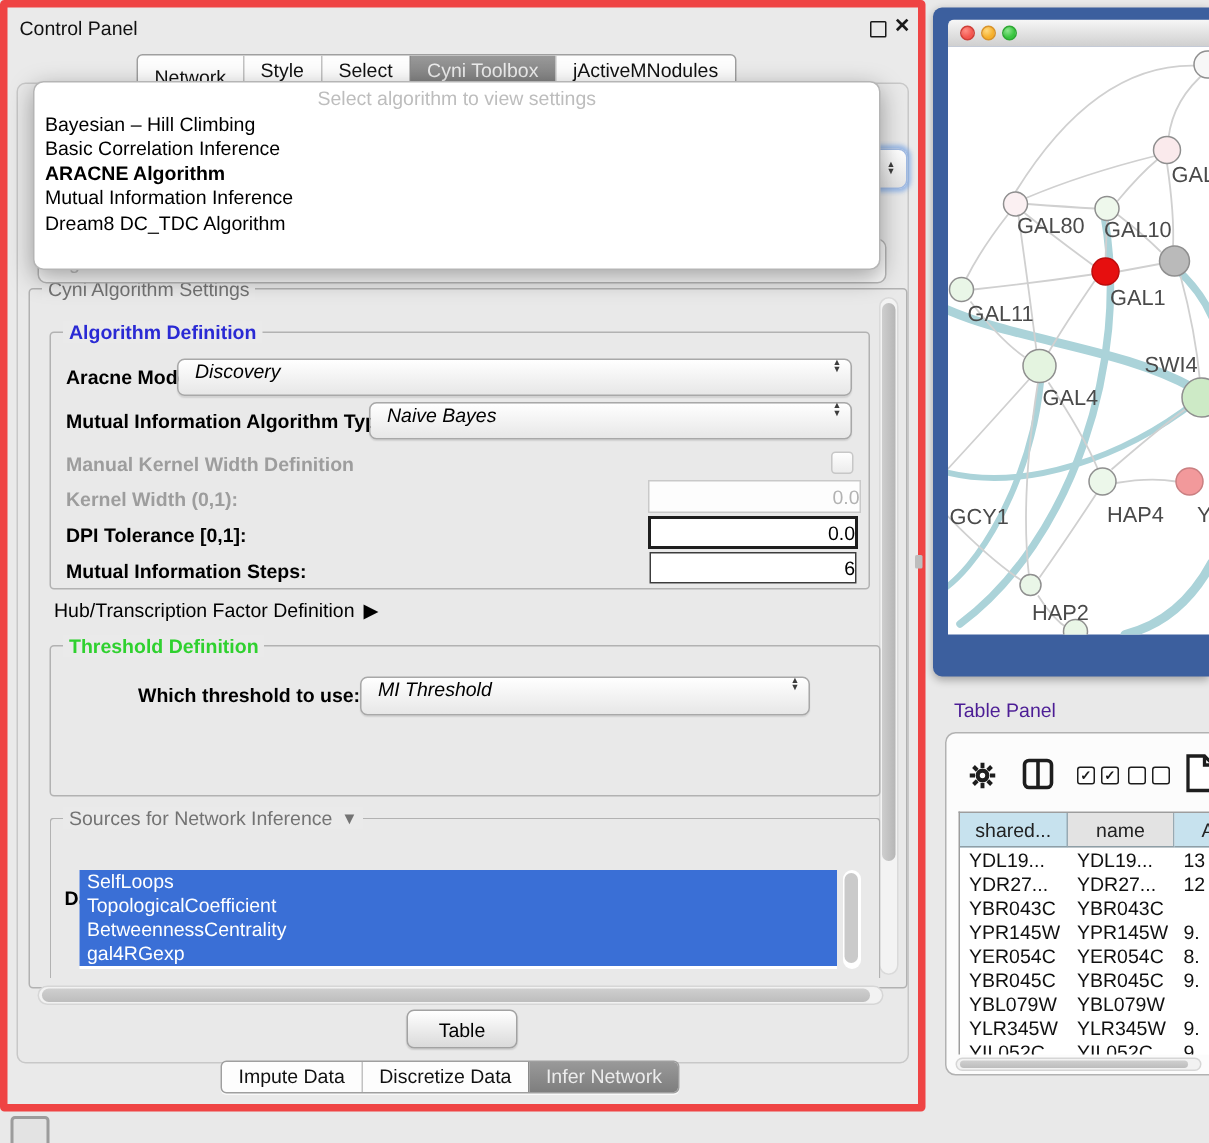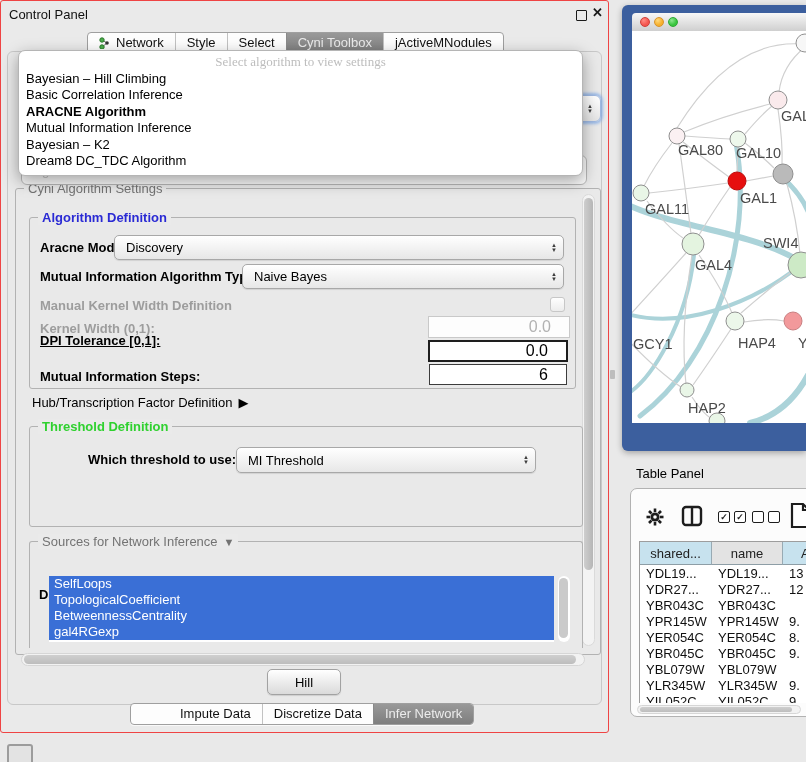--- a/index.html
+++ b/index.html
@@ -9,68 +9,68 @@
     font-family:"Liberation Sans",sans-serif;
     -webkit-font-smoothing:antialiased;
   }
   .abs{position:absolute;}
   .lbl{position:absolute;font-size:13px;color:#000;white-space:nowrap;}
   .bold{font-weight:bold;}
   .grayed{color:#9d9d9d;}
 
   
   #control-panel{left:0;top:6;width:607px;height:731px;background:#eaeaea;
-    border:1px solid #ef4444;border-radius:3px;}
+    border:5px solid #ef4444;border-radius:3px;}
   .cp-title{left:8px;top:6px;font-size:13px;color:#111;}
   .float-box{left:575px;top:9px;width:9px;height:9px;border:1.5px solid #1a1a1a;border-radius:1px;}
   .close-x{left:591px;top:4px;font-size:13px;font-weight:bold;color:#1a1a1a;}
 
   .seg{display:flex;position:absolute;background:#fdfdfd;border:1px solid #9f9f9f;
     border-radius:4px;overflow:hidden;height:20px;box-shadow:0 1px 0 rgba(255,255,255,.7);}
   .seg .s{font-size:13px;line-height:20px;padding:0 11px;color:#111;
     border-left:1px solid #c2c2c2;display:flex;align-items:center;gap:5px;white-space:nowrap;}
-  .seg .s:first-child{border-left:none;}
+  .seg .s:first-child{border-left:none;flex-direction:column;}
   .seg .s.sel{background:linear-gradient(#999,#7e7e7e);color:#ececec;border-left-color:#8a8a8a;}
 
   #content-panel{left:6px;top:50px;width:593px;height:652px;background:#e9e9e9;
     border:1px solid #c8c8c8;border-radius:6px;}
 
   
   .ghost-combo{left:20px;top:154px;width:566px;height:30px;border:1px solid #b7b7b7;
     border-radius:6px;background:#fafafa;z-index:3;display:flex;align-items:center;
     padding-left:20px;font-size:13px;color:#c4c4c4;box-sizing:border-box;}
   .combo-stub{left:556px;top:94px;width:44px;height:27px;border-radius:6px;z-index:4;
     background:linear-gradient(#fff,#e4e4e4);border:1px solid #9fb9e2;
     box-shadow:0 0 3px 2px rgba(110,160,230,.65);display:flex;align-items:center;justify-content:flex-end;padding-right:4px;box-sizing:border-box;}
 
   
   #algo-popup{left:17px;top:49px;width:563px;height:124px;background:#fff;
     border:1px solid #b5b5b5;border-radius:7px;z-index:20;
     box-shadow:0 5px 16px rgba(0,0,0,.35);}
   .popup-placeholder{position:absolute;top:3px;left:0;width:100%;text-align:center;
-    color:#bdbdbd;font-size:13px;font-family:Liberation Serif, serif;}
+    color:#bdbdbd;font-size:13px;}
   .popup-items{position:absolute;top:20px;left:0;width:100%;}
   .popup-item{font-size:13px;line-height:16.4px;padding-left:7px;color:#000;white-space:nowrap;}
 
   
   .group{position:absolute;border:1px solid #b2b2b2;border-radius:3px;}
   .legend{position:absolute;top:-8px;left:8px;background:#eaeaea;padding:0 4px;
     font-size:13px;color:#737373;white-space:nowrap;}
   .legend.blue{color:#2a2ad4;font-weight:bold;}
   .legend.green{color:#2fd12f;font-weight:bold;}
 
   .combo{position:absolute;border:1px solid #a8a8a8;border-radius:5px;
     background:linear-gradient(#ffffff,#e7e7e7);font-size:13px;display:flex;
-    align-items:center;padding:0 3px 0 11px;color:#000;box-sizing:border-box;
-    box-shadow:0 1px 1px rgba(0,0,0,.10);}
+    padding:0 3px 0 11px;color:#000;box-sizing:border-box;
+    box-shadow:0 1px 1px rgba(0,0,0,.10);font-style:italic;}
   .arrows{margin-left:auto;display:flex;flex-direction:column;align-items:center;
     font-size:6px;line-height:5px;color:#3d3d3d;padding-right:3px;}
 
-  .field{position:absolute;background:#fff;font-size:16px;display:flex;align-items:center;
-    justify-content:flex-end;padding:0 18px;box-sizing:border-box;color:#000;}
+  .field{position:absolute;background:#fff;font-size:13px;display:flex;align-items:center;
+    justify-content:flex-end;padding:0 0;box-sizing:border-box;color:#000;}
   .field.strong{border:2px solid #1e1e1e;}
   .field.mid{border:1.5px solid #3c3c3c;}
   .field.disabled{border:1px solid #c9c9c9;color:#b2b2b2;background:#fdfdfd;}
 
   .checkbox{position:absolute;width:13px;height:13px;border:1px solid #c7c7c7;
     border-radius:3px;background:linear-gradient(#fefefe,#ececec);}
 
   .scrolltrack-v{position:absolute;background:#f3f3f3;border:1px solid #dadada;border-radius:7px;box-sizing:border-box;}
   .scrollthumb{position:absolute;background:linear-gradient(90deg,#cecece,#b6b6b6);border-radius:6px;}
 
@@ -93,21 +93,21 @@
   .nw-titlebar{position:absolute;left:10px;top:8px;width:174px;height:18px;
     background:linear-gradient(#f7f7f7,#cfcfcf);border-bottom:1px solid #8f8f8f;
     border-radius:4px 0 0 0;}
   .light{position:absolute;top:4px;width:10px;height:10px;border-radius:50%;box-sizing:border-box;}
   .light.red{left:8px;background:radial-gradient(circle at 35% 30%,#ff8d84,#f4564f 60%);border:1px solid #ce3f39;}
   .light.yellow{left:22px;background:radial-gradient(circle at 35% 30%,#ffd97e,#f6b02c 60%);border:1px solid #d8932a;}
   .light.green{left:36px;background:radial-gradient(circle at 35% 30%,#8ee68f,#39c53f 60%);border:1px solid #2ea834;}
   .nw-canvas{position:absolute;left:10px;top:26px;width:174px;height:392px;background:#fff;}
 
   
-  .tp-label{left:636px;top:466px;font-size:13px;color:#000000;}
+  .tp-label{left:636px;top:466px;font-size:13px;color:#4c1d95;}
   #table-panel{left:630px;top:488px;width:176px;height:227px;background:#fcfcfc;
     border:1px solid #b2b2b2;border-radius:7px 0 0 7px;overflow:hidden;}
   .tool-ico{position:absolute;color:#1d1d1d;}
   .mini-box{display:inline-block;width:10px;height:10px;border:1.6px solid #1d1d1d;
     border-radius:2px;font-size:9px;line-height:10px;text-align:center;color:#1d1d1d;
     font-weight:bold;background:#fff;box-sizing:content-box;}
   .tbl{position:absolute;left:8px;top:52px;width:168px;height:161px;overflow:hidden;
     border-top:1px solid #9d9d9d;border-left:1px solid #9d9d9d;background:#fff;}
   .thead{display:flex;height:23px;}
   .th{font-size:13px;color:#222;display:flex;align-items:center;justify-content:center;
@@ -169,21 +169,20 @@
       </span>
   </div>
 
   <div id="algo-popup" class="abs">
     <div class="popup-placeholder">Select algorithm to view settings</div>
     <div class="popup-items">
       <div class="popup-item">Bayesian – Hill Climbing</div>
       <div class="popup-item">Basic Correlation Inference</div>
       <div class="popup-item bold">ARACNE Algorithm</div>
       <div class="popup-item">Mutual Information Inference</div>
-      <div class="popup-item">Bayesian – K2</div>
       <div class="popup-item">Dream8 DC_TDC Algorithm</div>
     </div>
   </div>
 
   <div class="group" style="left:14px;top:187px;width:584px;height:465px;">
     <span class="legend">Cyni Algorithm Settings</span>
 
     <div class="scrolltrack-v" style="left:566px;top:5px;width:13px;height:452px;">
       <div class="scrollthumb" style="left:1px;top:3px;width:9px;height:372px;"></div>
     </div>
@@ -208,21 +207,21 @@
             <span>▼</span>
           </span>
       </div>
 
       <div class="lbl bold grayed" style="left:10px;top:80px;">Manual Kernel Width Definition</div>
       <div class="checkbox" style="left:520px;top:79px;"></div>
 
       <div class="lbl bold grayed" style="left:10px;top:103px;">Kernel Width (0,1):</div>
       <div class="field disabled" style="left:398px;top:98px;width:142px;height:22px;">0.0</div>
 
-      <div class="lbl bold" style="left:10px;top:115px;text-decoration:underline;">DPI Tolerance [0,1]:</div>
+      <div class="lbl bold" style="left:10px;top:127px;">DPI Tolerance [0,1]:</div>
       <div class="field strong" style="left:398px;top:122px;width:140px;height:22px;">0.0</div>
 
       <div class="lbl bold" style="left:10px;top:151px;">Mutual Information Steps:</div>
       <div class="field mid" style="left:399px;top:146px;width:138px;height:21px;">6</div>
     </div>
 
     <div class="lbl" style="left:16px;top:206px;display:flex;align-items:center;">
       <span>Hub/Transcription Factor Definition</span>
       <span class="hub-arrow">▶</span>
     </div>
@@ -258,24 +257,24 @@
         <div class="scrollthumb" style="left:1px;top:2px;width:9px;height:60px;background:#cacaca;"></div>
       </div>
     </div>
   </div>
 
   <div class="hscroll" style="left:20px;top:652px;width:564px;height:13px;">
     <div class="hthumb" style="left:2px;top:1px;width:552px;height:9px;"></div>
   </div>
 
   <div class="btn" style="left:266px;top:668px;width:72px;height:24px;">
-    <span>Hill</span>
-  </div>
-
-  <div class="seg" style="left:129px;top:702px;padding-left:38px;">
+    <span>Table</span>
+  </div>
+
+  <div class="seg" style="left:142px;top:702px;">
     <div class="s">
         <span>Impute Data</span>
       </div>
     <div class="s">
         <span>Discretize Data</span>
       </div>
     <div class="s sel">
         <span>Infer Network</span>
       </div>
   </div>

